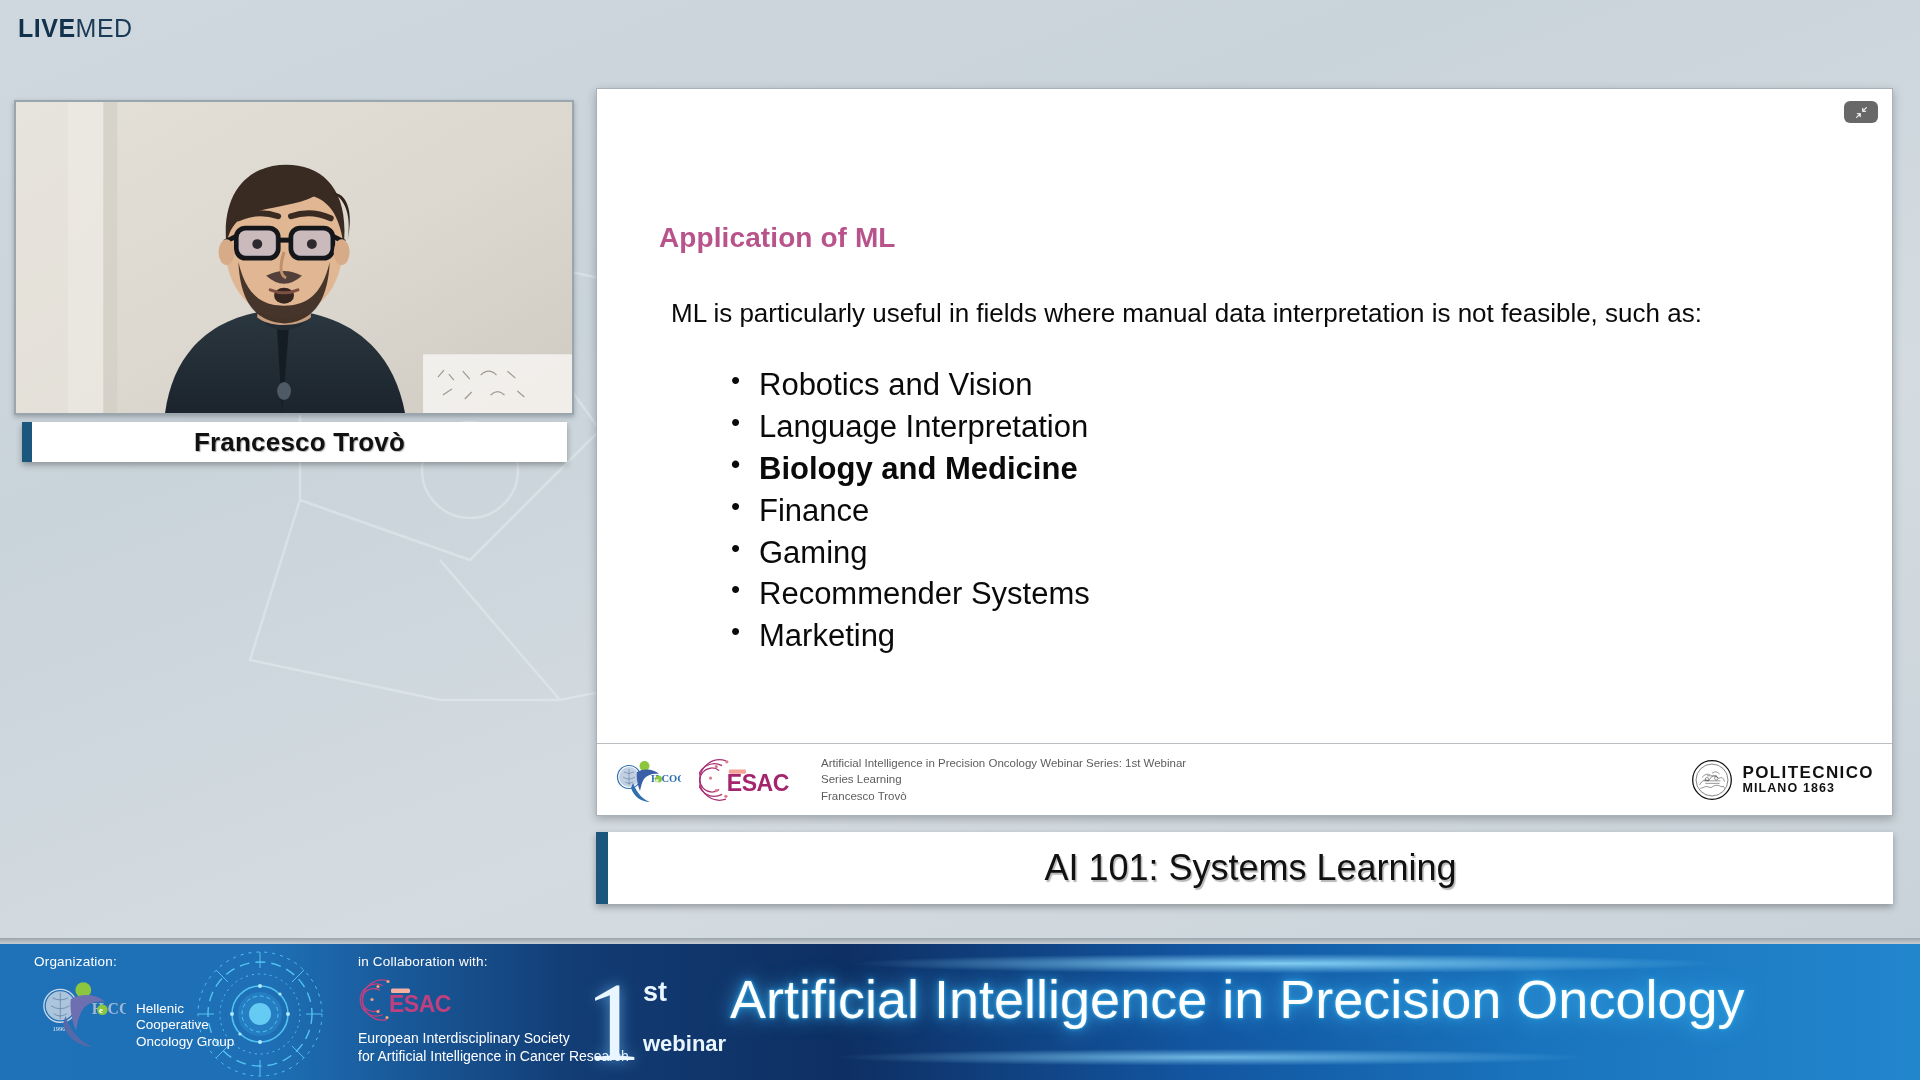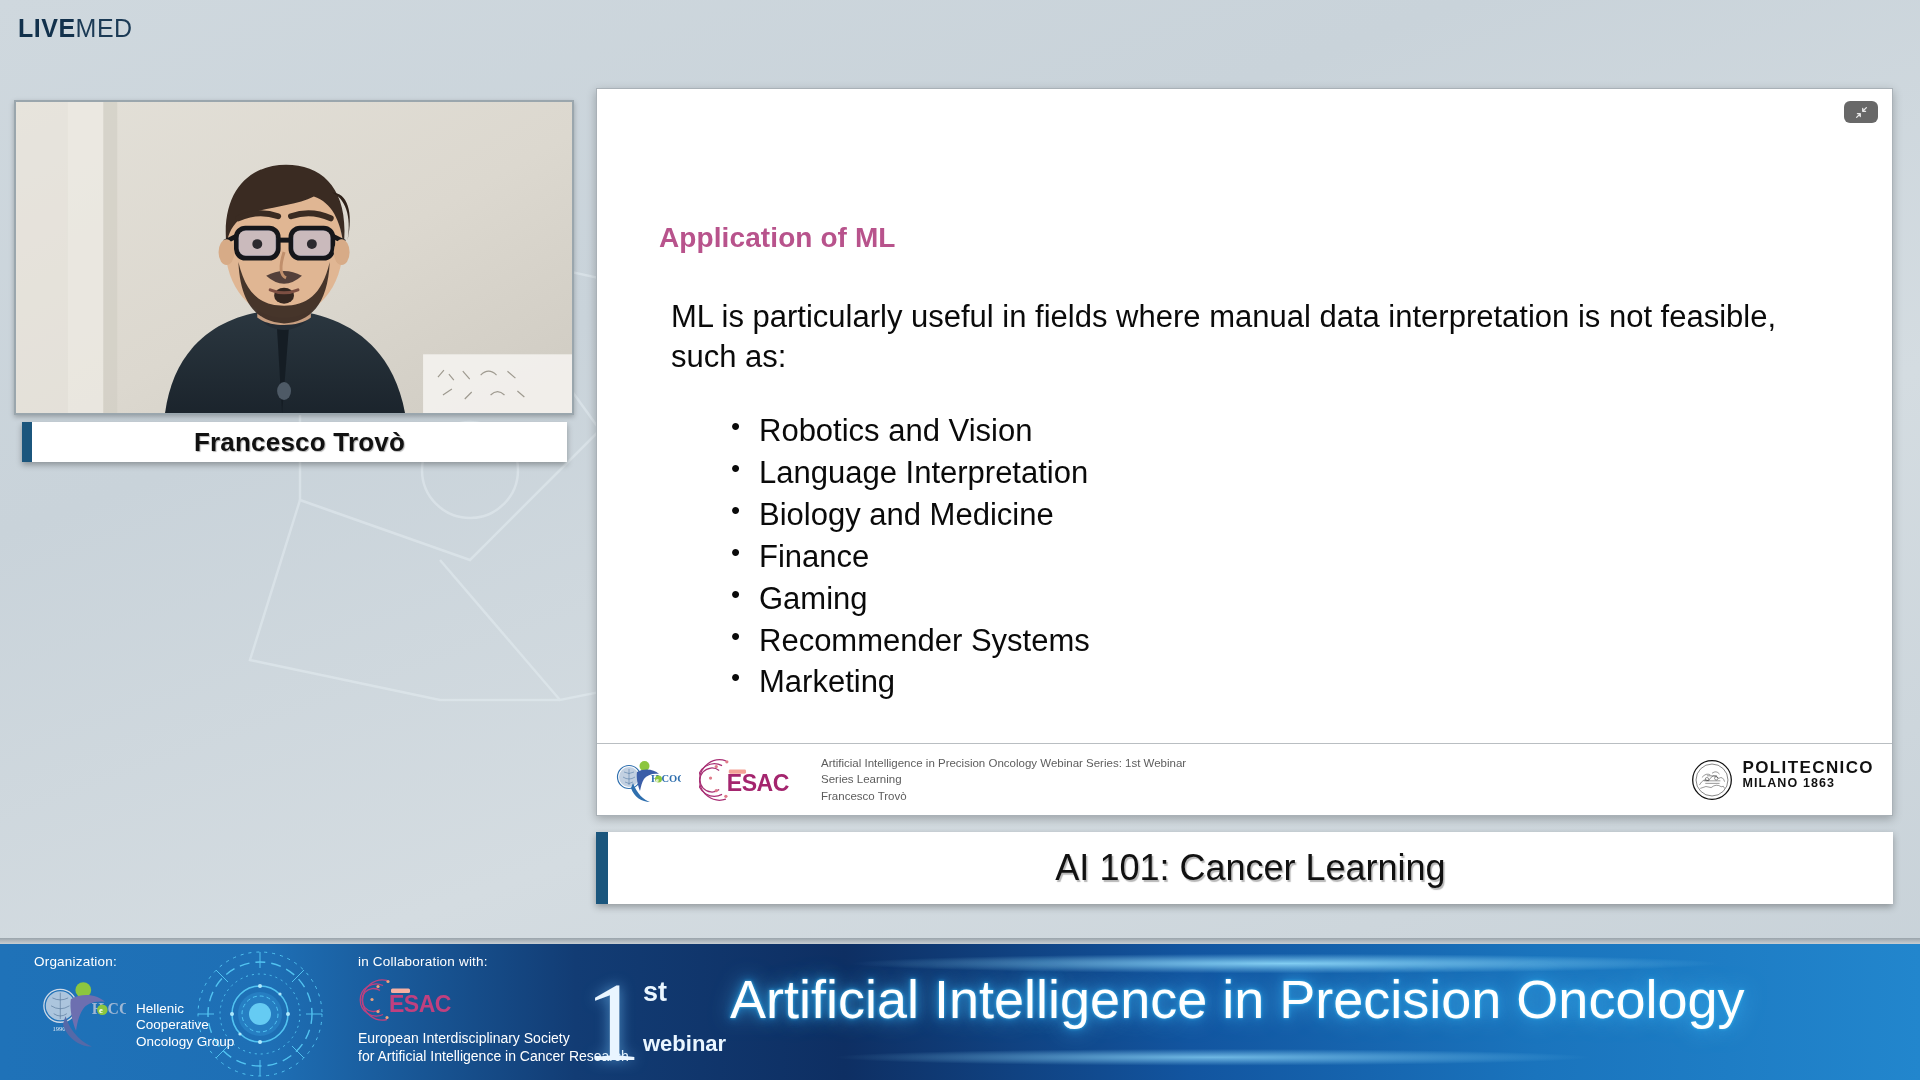--- a/index.html
+++ b/index.html
@@ -83,55 +83,55 @@
     position: absolute; left: 62px; top: 133px;
     font-size: 28px; font-weight: 700;
     color: #b8538c;
     letter-spacing: .1px;
   }
   .slide-body {
     position: absolute; left: 74px; top: 208px; right: 40px;
     color: #0a0a0a;
   }
   .lead {
-    font-size: 31px; line-height: 1.28;
+    font-size: 26px; line-height: 1.28;
     font-family: "Liberation Sans", sans-serif;
     max-width: 1170px;
   }
   .bullets {
     margin-top: 34px;
     padding-left: 60px;
     list-style: none;
   }
   .bullets li {
     font-size: 31px; line-height: 1.35;
     position: relative; padding-left: 28px;
   }
   .bullets li::before {
     content: "•"; position: absolute; left: 0; top: -1px; font-size: 26px;
   }
-  .bullets li.strong { font-weight: 400; }
+  .bullets li.strong { font-weight: 700; }
 
   
   .slide-footer {
     position: absolute; left: 0; right: 0; bottom: 0;
     height: 72px;
     border-top: 1px solid #b9bec2;
     background: #fff;
     display: flex; align-items: center;
     padding: 0 18px 0 14px;
   }
   .logo-hecog { width: 70px; height: 52px; flex: 0 0 auto; }
   .logo-esac  { width: 96px; height: 48px; flex: 0 0 auto; margin-left: 18px; }
   .footer-text {
     margin-left: 26px;
     font-size: 11.5px; line-height: 1.42; color: #5d5d5d;
     font-family: "Liberation Sans", sans-serif;
   }
-  .logo-polimi { margin-left: auto; display: flex; gap: 9px; }
+  .logo-polimi { margin-left: auto; display: flex; align-items: center; gap: 9px; }
   .logo-polimi svg { width: 42px; height: 42px; display: block; }
   .polimi-txt .p1 { font-size: 17px; font-weight: 700; letter-spacing: 1.4px; color: #111; line-height: 1.05; }
   .polimi-txt .p2 { font-size: 12.5px; font-weight: 700; letter-spacing: 1.1px; color: #111; }
 
   
   .talk-bar {
     position: absolute; left: 596px; top: 832px;
     width: 1297px; height: 72px;
     background: #fff;
     border-left: 12px solid #1b567d;
@@ -370,21 +370,21 @@
       </svg>
       <div class="polimi-txt">
         <div class="p1">POLITECNICO</div>
         <div class="p2">MILANO 1863</div>
       </div>
     </div>
   </div>
 </div>
 
 <div class="talk-bar">
-  <span>AI 101: Cancer Learning</span>
+  <span>AI 101: Systems Learning</span>
 </div>
 
 <div class="banner">
   <div class="banner-top-edge"></div>
 
   <div class="ban-ring">
     <svg viewBox="0 0 160 140">
       <g fill="none" stroke="#5fd8ff" opacity=".85">
         <circle cx="80" cy="70" r="62" stroke-width="1" stroke-dasharray="3 5"></circle>
         <circle cx="80" cy="70" r="52" stroke-width="1.4" stroke-dasharray="10 6"></circle>

